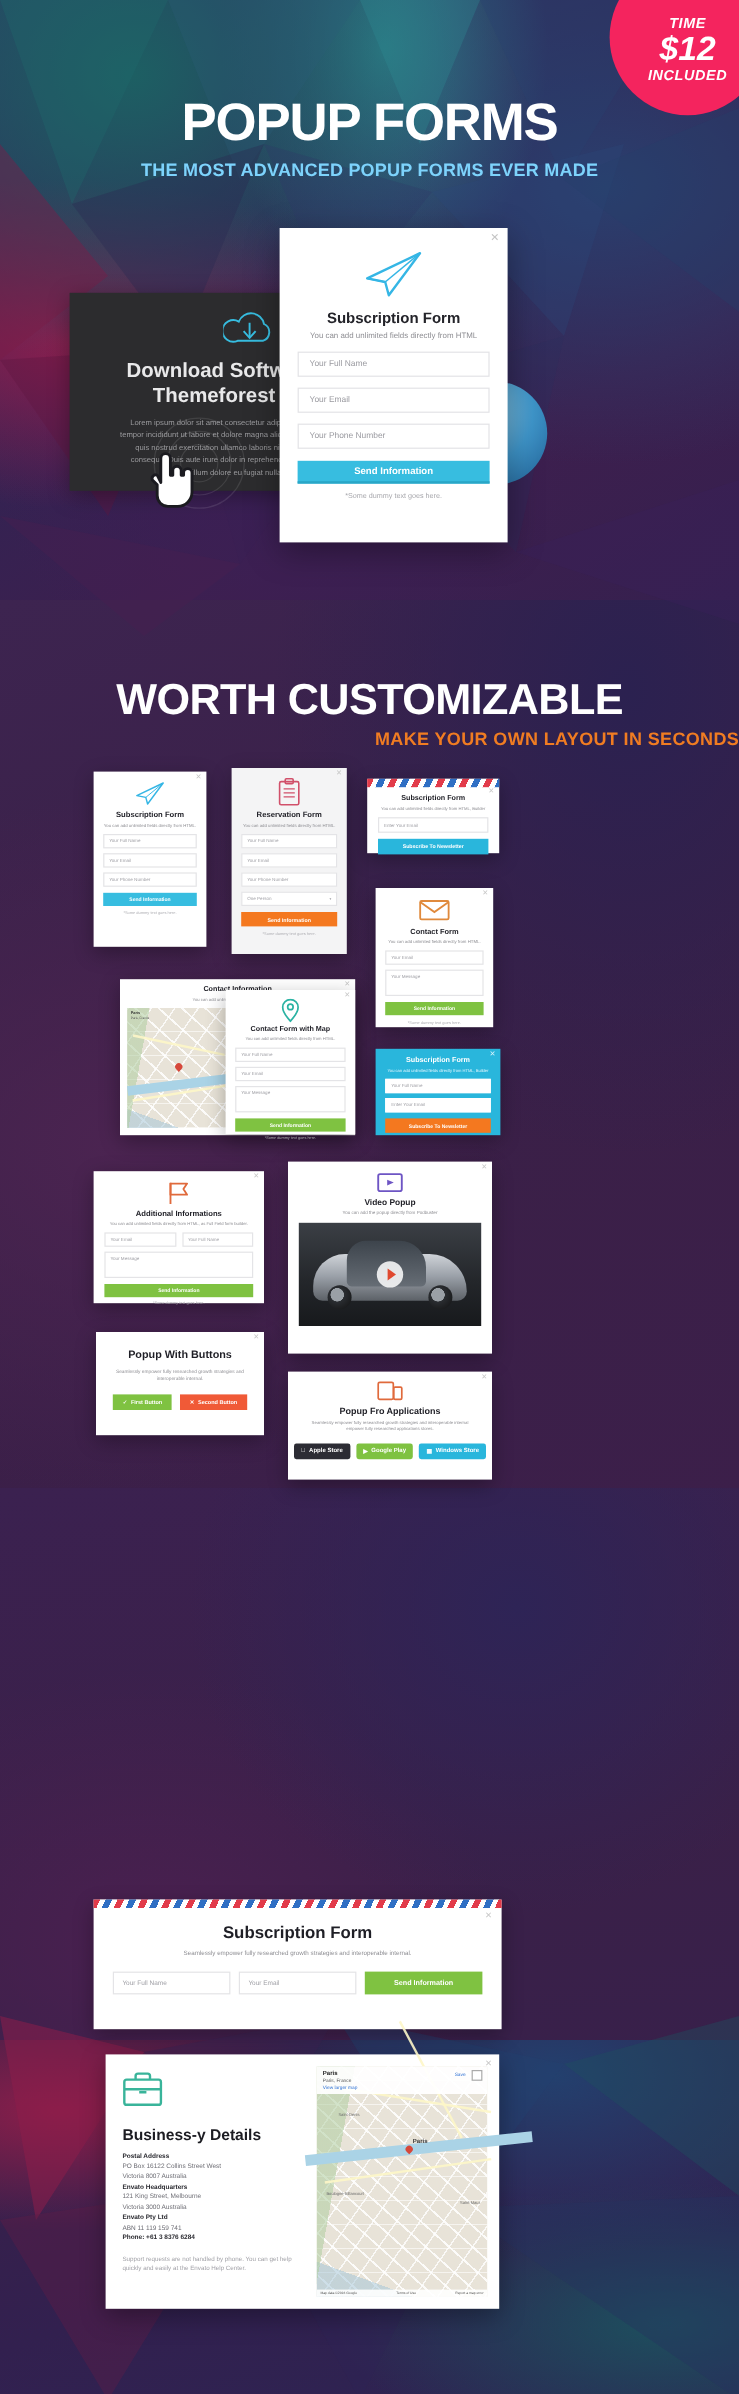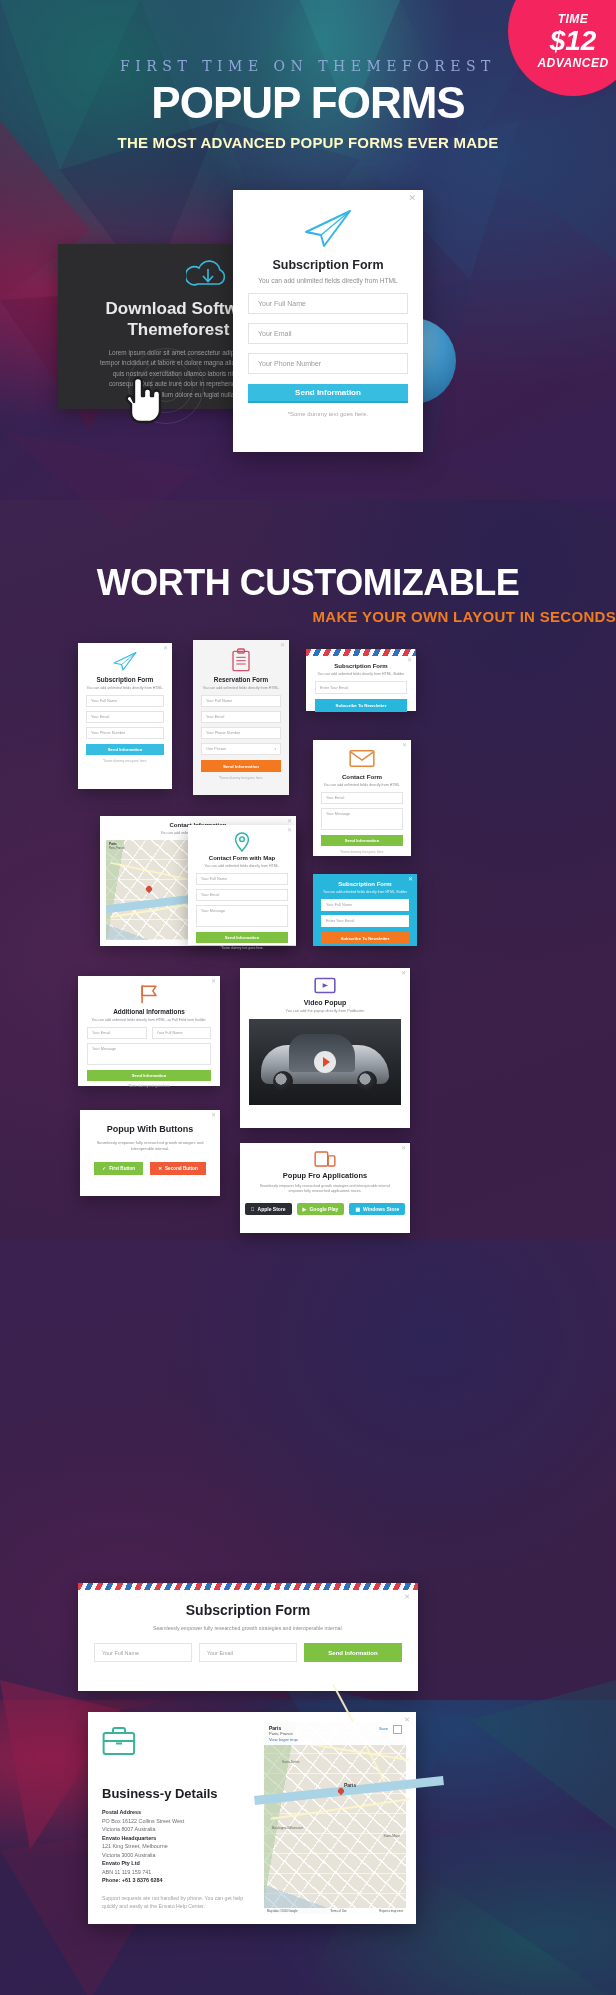--- a/index.html
+++ b/index.html
@@ -68,21 +68,21 @@
     position:absolute; left:0; right:0; top:58px; text-align:center;
     font-family:"DejaVu Serif", serif;
     color:#8fa6d8; font-size:14px; letter-spacing:5.5px; font-weight:normal;
   }
   .hero-title {
     position:absolute; left:0; right:0; top:78px; text-align:center;
     color:#fff; font-size:44px; font-weight:bold; letter-spacing:-1px;
   }
   .hero-sub {
     position:absolute; left:0; right:0; top:134px; text-align:center;
-    color:#fef9c3; font-size:15px; font-weight:bold; letter-spacing:.2px;
+    color:#7dd3fc; font-size:15px; font-weight:bold; letter-spacing:.2px;
   }
   .note-line {
     position:absolute; left:0; right:0; top:492px; text-align:center;
     color:#6d5175; font-size:10.5px; font-weight:bold; letter-spacing:.9px;
   }
 
   
   .sec-eyebrow {
     position:absolute; left:0; right:0; top:540px; text-align:center;
     font-family:"DejaVu Serif", serif;
@@ -273,24 +273,23 @@
     <polygon points="280,0 470,40 380,160" fill="#23406e" opacity=".45"></polygon>
     <polygon points="470,40 616,0 616,150" fill="#1d4f5e" opacity=".4"></polygon>
     <polygon points="0,170 200,140 90,320" fill="#5b1c46" opacity=".45"></polygon>
     <polygon points="200,140 380,160 300,320" fill="#2e2355" opacity=".45"></polygon>
     <polygon points="380,160 616,150 616,320" fill="#26325f" opacity=".4"></polygon>
   </svg>
 
   <div class="worth-badge">
     <span class="w1">TIME</span>
     <span class="w2">$12</span>
-    <span class="w3">ADVANCED</span>
-  </div>
-
-  <div class="eyebrow">FIRST TIME ON THEMEFOREST</div>
+    <span class="w3">INCLUDED</span>
+  </div>
+
   <div class="hero-title">POPUP FORMS</div>
   <div class="hero-sub">THE MOST ADVANCED POPUP FORMS EVER MADE</div>
 
   <div class="sphere"></div>
   <div class="sphere2"></div>
 
   <div class="dl-card">
     <svg class="cloud" width="44" height="34" viewBox="0 0 44 34">
       <path d="M12 26 A9 9 0 1 1 13 10 A11 11 0 0 1 34 12 A7.5 7.5 0 0 1 33 26 Z" fill="none" stroke="#37bde0" stroke-width="1.6"></path>
       <line x1="22" y1="11" x2="22" y2="23" stroke="#37bde0" stroke-width="1.6"></line>
@@ -524,21 +523,21 @@
   <div class="biz-card" style="left:88px; top:1712px; width:328px; height:212px;">
     <button class="x" style="position:absolute;right:6px;top:4px;font-size:7px;color:#c7c7c7;background:none;border:none">✕</button>
     <div style="display:flex;height:100%">
       <div style="flex:1;padding:14px 12px 10px 14px">
         <svg width="34" height="30" viewBox="0 0 34 30">
           <rect x="1.6" y="7" width="30.5" height="21" rx="2" fill="none" stroke="#39b49a" stroke-width="2"></rect>
           <path d="M11 7 V4 a2 2 0 0 1 2 -2 h8 a2 2 0 0 1 2 2 v3" fill="none" stroke="#39b49a" stroke-width="2"></path>
           <line x1="1.6" y1="15" x2="32.1" y2="15" stroke="#39b49a" stroke-width="2"></line>
           <line x1="14" y1="17.5" x2="20" y2="17.5" stroke="#39b49a" stroke-width="2"></line>
         </svg>
-        <div style="font-size:13px;font-weight:bold;color:#1c1c22;margin-top:26px">Business-y Details</div>
+        <div style="font-size:13px;font-weight:bold;color:#1c1c22;margin-top:10px">Business-y Details</div>
         <div style="margin-top:7px;line-height:1.58">
           <div style="font-size:5.4px;font-weight:bold;color:#2b2b31">Postal Address</div>
           <div style="font-size:5.4px;color:#6e6e75">PO Box 16122 Collins Street West</div>
           <div style="font-size:5.4px;color:#6e6e75">Victoria 8007 Australia</div>
           <div style="font-size:5.4px;font-weight:bold;color:#2b2b31">Envato Headquarters</div>
           <div style="font-size:5.4px;color:#6e6e75">121 King Street, Melbourne</div>
           <div style="font-size:5.4px;color:#6e6e75">Victoria 3000 Australia</div>
           <div style="font-size:5.4px;font-weight:bold;color:#2b2b31">Envato Pty Ltd</div>
           <div style="font-size:5.4px;color:#6e6e75">ABN 11 119 159 741</div>
           <div style="font-size:5.4px;font-weight:bold;color:#2b2b31">Phone: +61 3 8376 6284</div>

